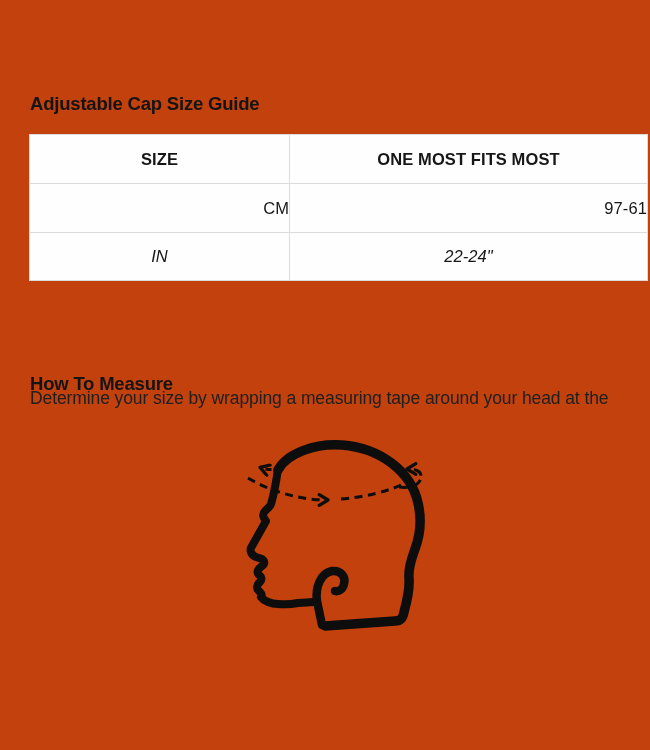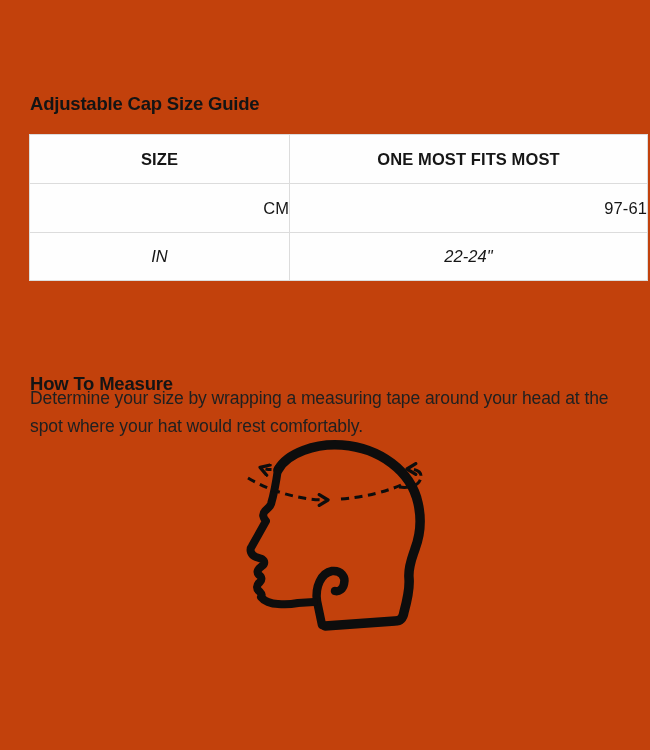--- a/index.html
+++ b/index.html
@@ -98,21 +98,20 @@
         <td>IN</td>
         <td>22-24"</td>
       </tr>
     </tbody>
   </table>
 
   <div class="section-title title-2">How To Measure</div>
 
   <div class="measure-text">
     <div>Determine your size by wrapping a measuring tape around your head at the</div>
-    <div>spot where your hat would rest comfortably.</div>
   </div>
 
   <div class="illustration">
     <svg width="196" height="212" viewBox="238 438 196 212" xmlns="http://www.w3.org/2000/svg" aria-hidden="true">
       <defs>
         <marker id="arw" markerWidth="4.5" markerHeight="4.5" refX="6.5" refY="5" viewBox="0 0 10 10" orient="auto-start-reverse">
           <path d="M1.5,1 L8,5 L1.5,9" fill="none" stroke="#0d0d0d" stroke-width="2.4" stroke-linecap="round" stroke-linejoin="round"></path>
         </marker>
       </defs>
 

